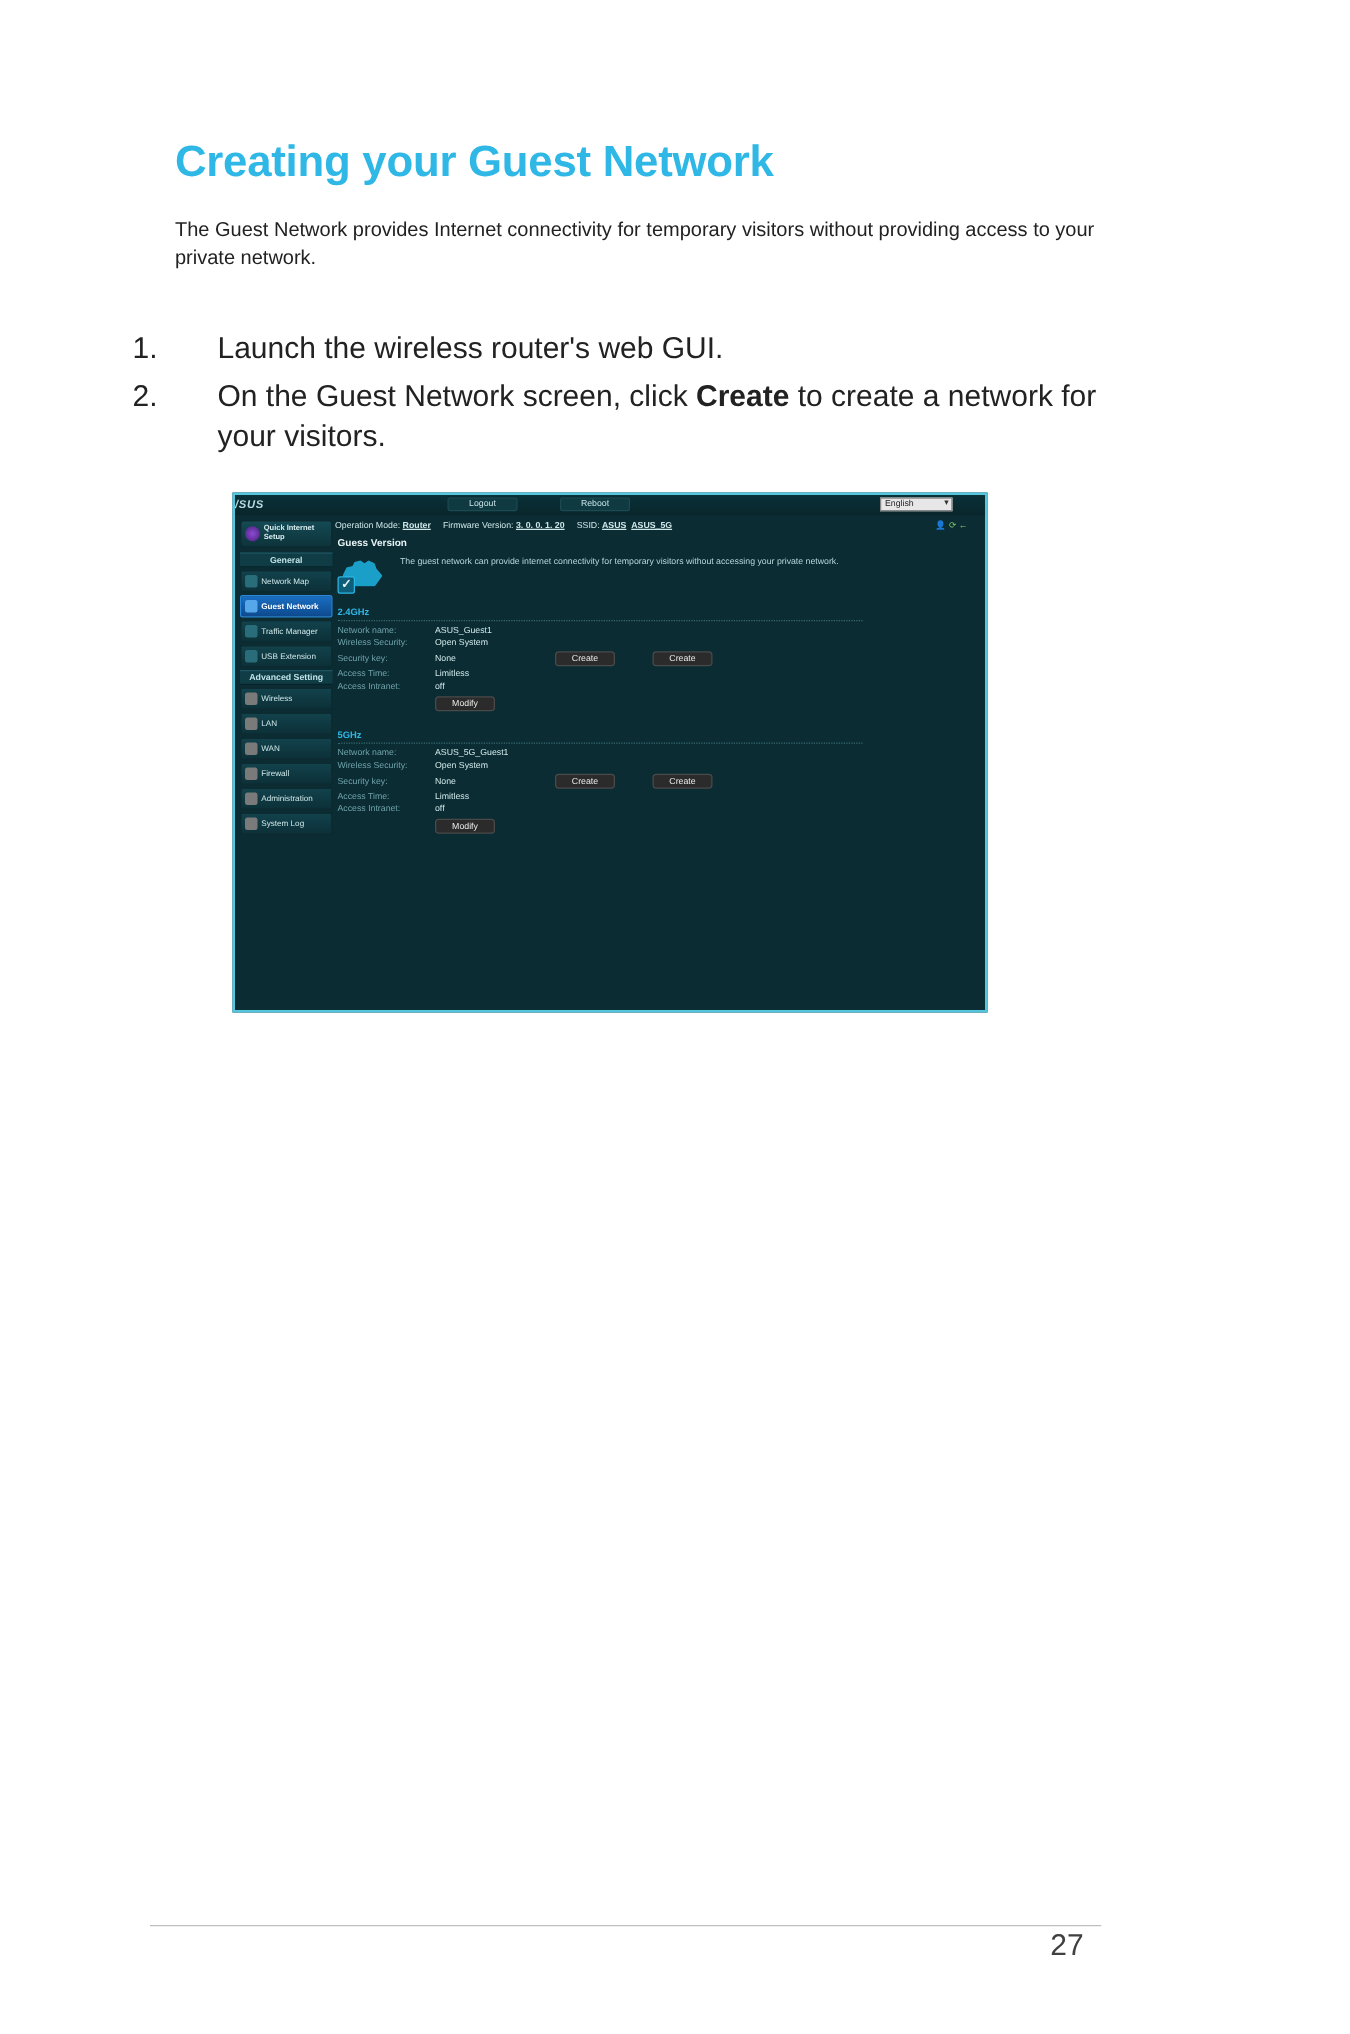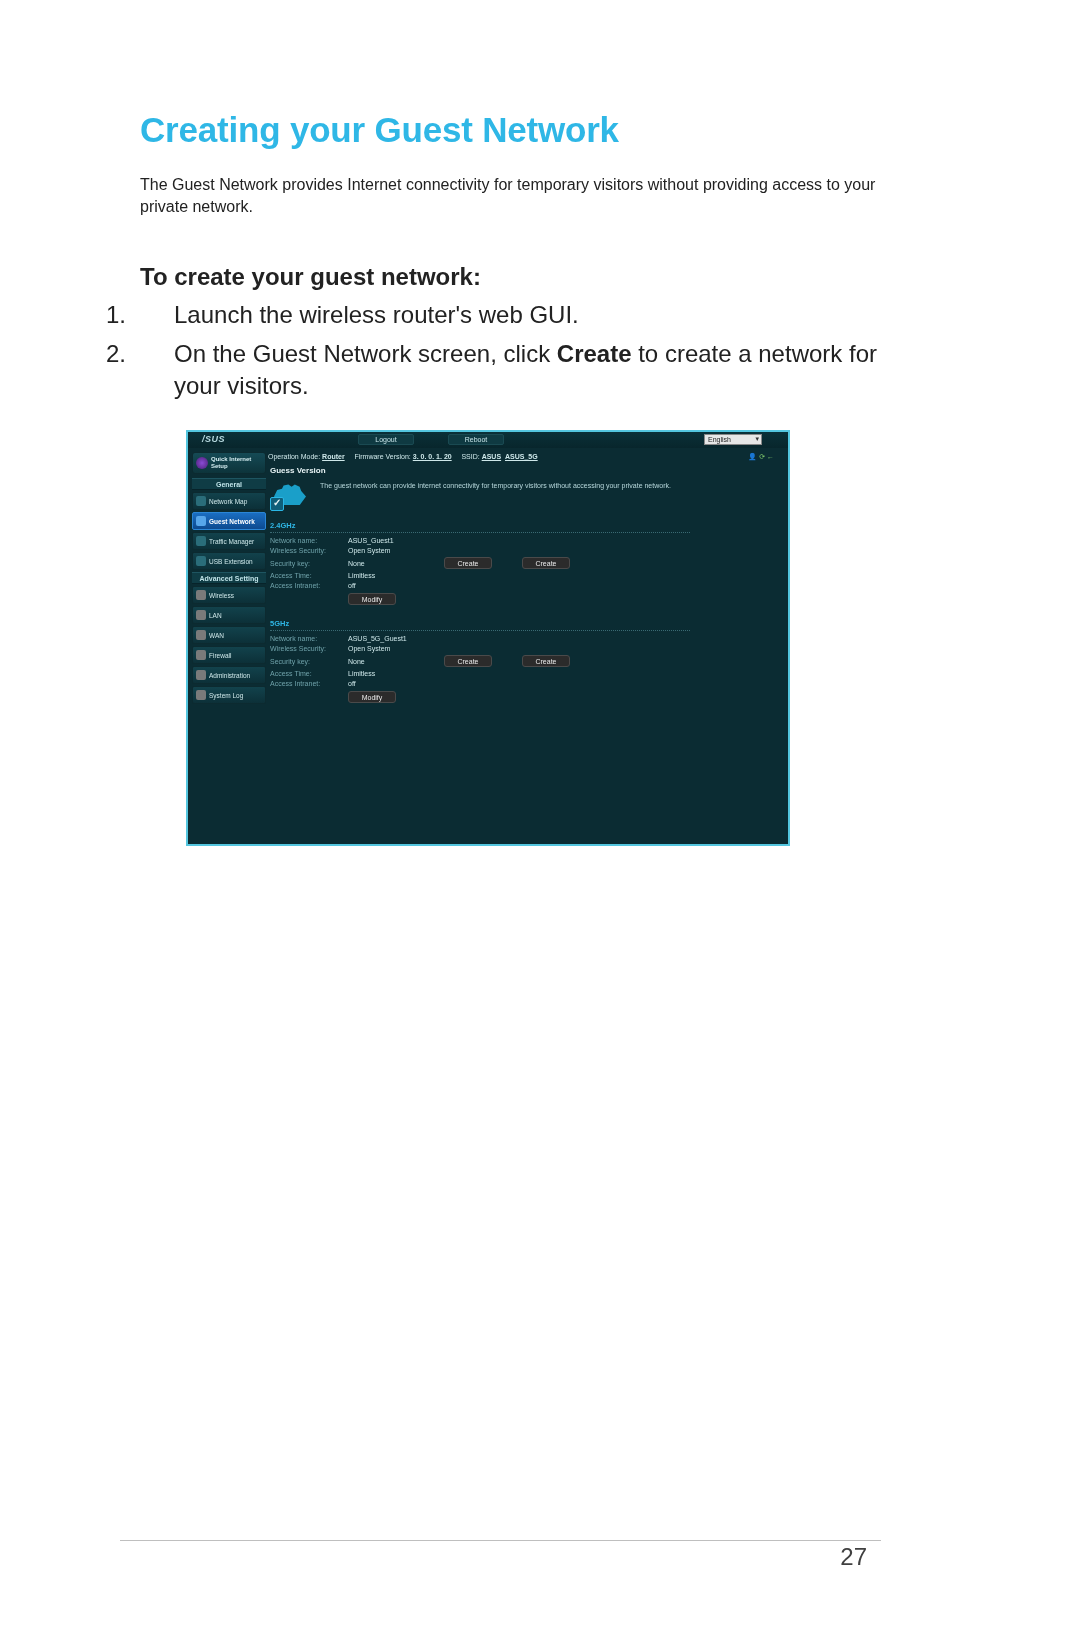--- a/index.html
+++ b/index.html
@@ -9,21 +9,21 @@
   .intro { font-size: 16px; line-height: 1.35; margin-bottom: 46px; max-width: 820px; }
   .subhead { font-size: 24px; font-weight: 700; margin-bottom: 8px; }
   ol.steps { list-style: none; counter-reset: step; margin: 0 0 28px 0; }
   ol.steps li { font-size: 24px; line-height: 1.35; padding-left: 34px; text-indent: -34px; margin-bottom: 6px; max-width: 820px; }
   ol.steps li .num { display: inline-block; width: 34px; }
   .bold { font-weight: 700; }
 
   
   .shot { width: 604px; height: 416px; border: 2px solid #54c6df; background: #0b2c33; margin-left: 46px; position: relative; font-family: Arial, sans-serif; color: #cfe8ea; font-size: 7px; overflow: hidden; }
   .shot .topstrip { position: absolute; top: 0; left: 0; right: 0; height: 16px; background: linear-gradient(#0a3038,#08262c); }
-  .shot .brand { position: absolute; left: 14px; top: 2px; color: #b7d9df; font-style: italic; font-weight: 700; font-size: 9px; letter-spacing: 0.5px; }
+  .shot .brand { position: absolute; left: 0; top: 2px; color: #b7d9df; font-style: italic; font-weight: 700; font-size: 9px; letter-spacing: 0.5px; }
   .shot .topbtn { position: absolute; top: 2px; height: 11px; width: 56px; background: #0f3a42; border: 1px solid #1a4a52; border-radius: 2px; text-align: center; line-height: 10px; font-size: 7px; color: #c7e4e8; }
   .shot .langsel { position: absolute; top: 2px; right: 26px; width: 58px; height: 11px; background: #e7e7e7; border: 1px solid #888; color: #222; font-size: 7px; line-height: 10px; padding: 0 3px; }
   .shot .langsel:after { content: "▾"; position: absolute; right: 2px; top: -1px; color: #333; }
 
   .shot .infobar { position: absolute; top: 18px; left: 80px; right: 8px; height: 14px; color: #cfe8ea; font-size: 7px; line-height: 14px; }
   .shot .infobar .ul { text-decoration: underline; font-weight: 700; }
   .shot .infobar .icons { position: absolute; right: 6px; top: 0; color: #7fc76b; }
 
   
   .sb { position: absolute; left: 4px; top: 20px; width: 74px; }
@@ -59,21 +59,20 @@
   .pageno { position: absolute; right: 124px; bottom: 56px; font-size: 24px; color: #404040; }
 </style>
 </head>
 <body>
 
 <div class="page">
 
   <h1 class="title">Creating your Guest Network</h1>
   <p class="intro">The Guest Network provides Internet connectivity for temporary visitors without providing access to your private network.</p>
 
-  <p class="subhead">To create your guest network:</p>
   <ol class="steps">
     <li><span class="num">1.</span><span>Launch the wireless router's web GUI.</span></li>
     <li><span class="num">2.</span><span>On the Guest Network screen, click </span><span class="bold">Create</span><span> to create a network for your visitors.</span></li>
   </ol>
 
   <div class="shot">
     <div class="topstrip"></div>
     <div class="brand">/SUS</div>
     <div class="topbtn" style="left:170px">Logout</div>
     <div class="topbtn" style="left:260px">Reboot</div>

